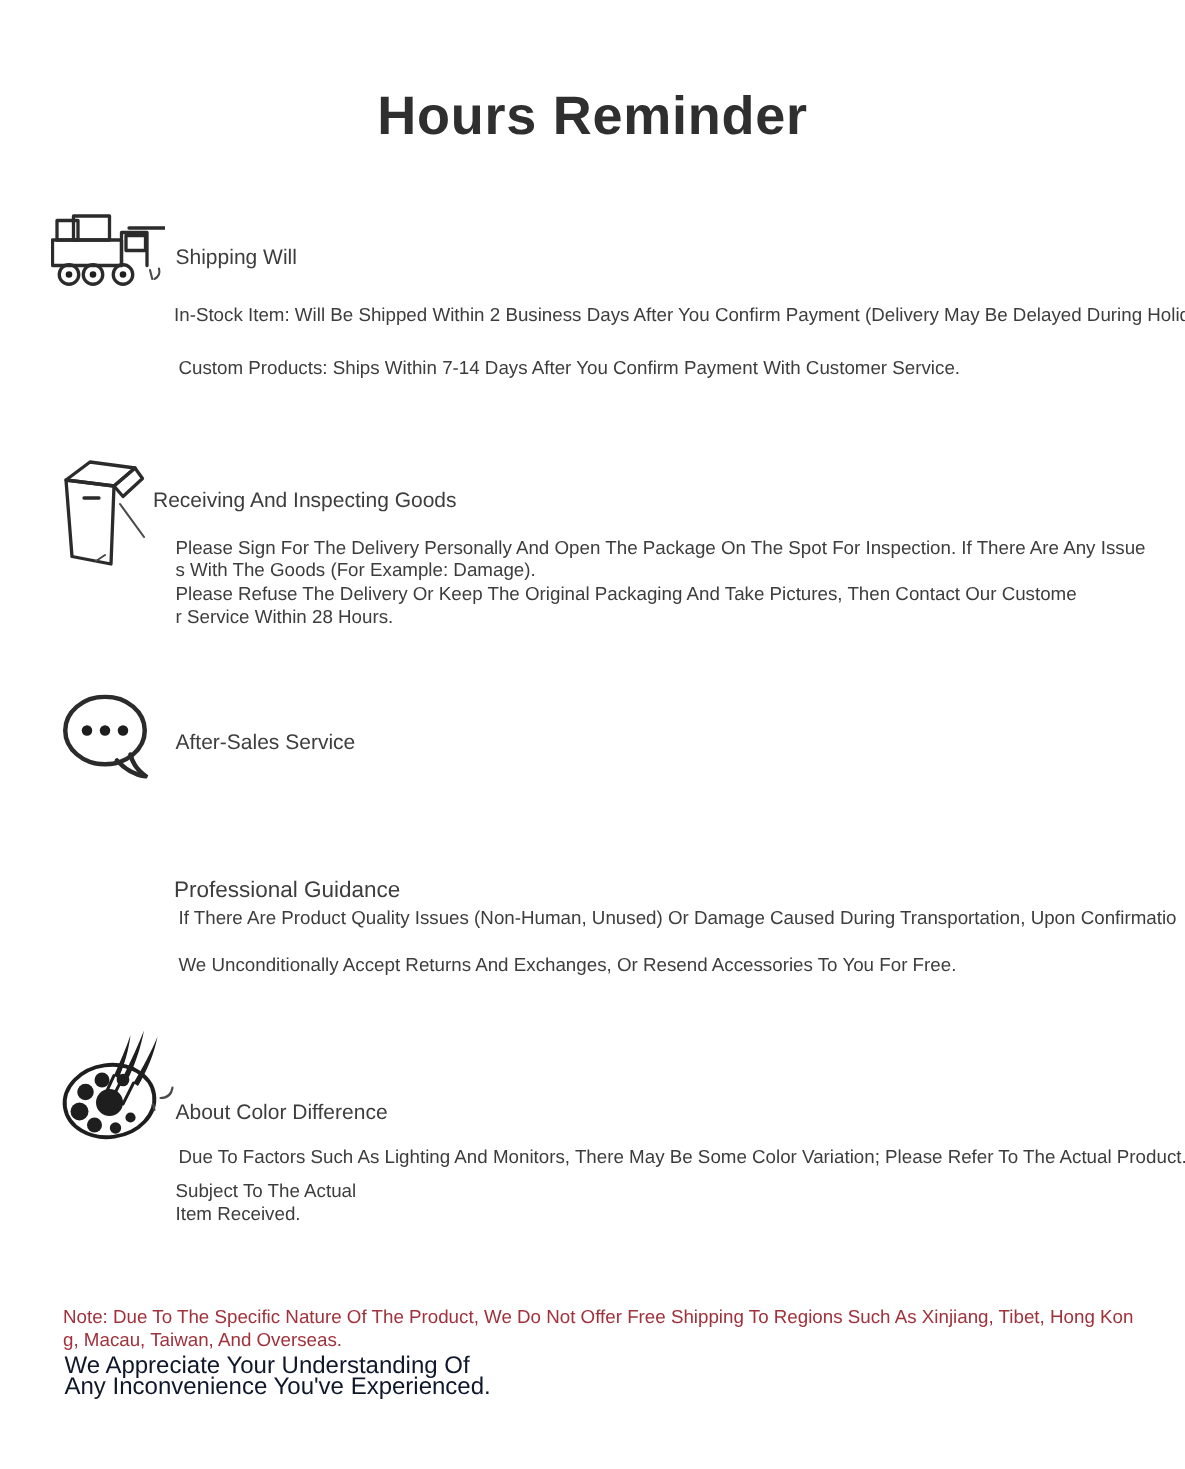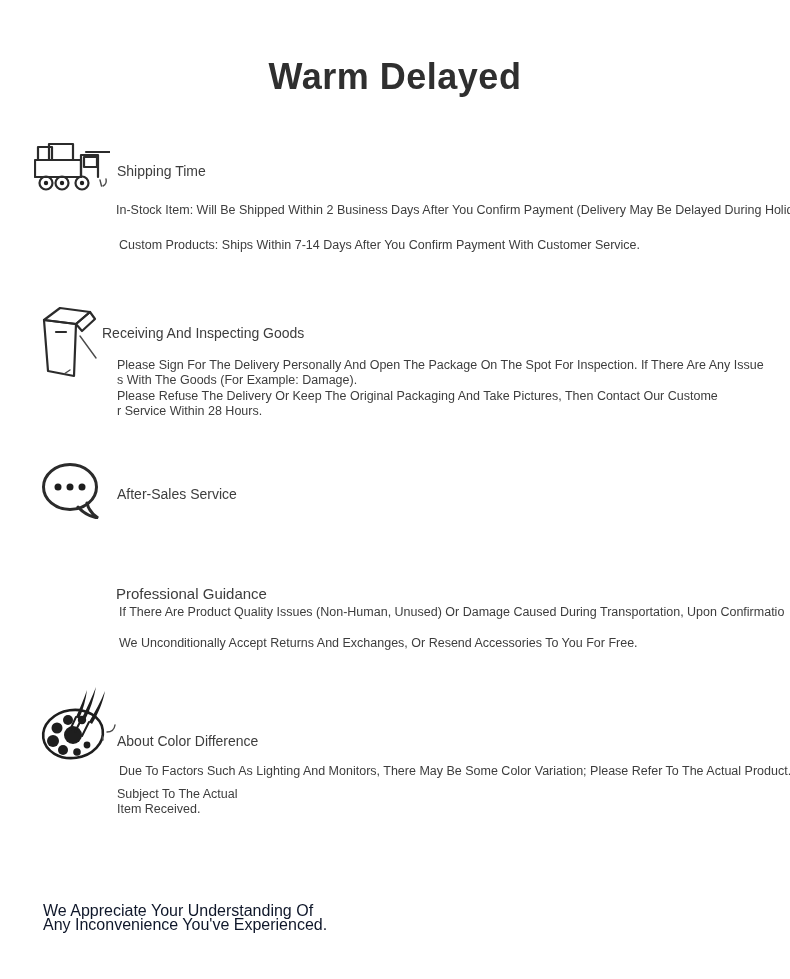--- a/index.html
+++ b/index.html
@@ -46,38 +46,38 @@
   .icon{position:absolute;}
   .icon .ln{fill:none;stroke:#2b2b2b;stroke-width:2.2;stroke-linecap:round;stroke-linejoin:round;}
   .icon .thin{fill:none;stroke:#4a4a4a;stroke-width:1.4;stroke-linecap:round;}
   .icon .fill{fill:#1e1e1e;stroke:none;}
 </style>
 </head>
 <body>
 
 <div id="screen">
 
-  <h1 id="page-title">Warm Delayed</h1>
+  <h1 id="page-title">Hours Reminder</h1>
 
   <svg class="icon" style="left:34px;top:142px;width:76px;height:50px" viewBox="0 0 76 50">
     <rect class="ln" x="4" y="5" width="14" height="13"></rect>
     <rect class="ln" x="15" y="2" width="24" height="16"></rect>
     <rect class="ln" x="1" y="18" width="46" height="17"></rect>
     <path class="ln" d="M47 35 V13 H64 V35"></path>
     <rect class="ln" x="50" y="15" width="13" height="10"></rect>
     <path class="ln" d="M52 10 H76"></path>
     <circle class="ln" cx="12" cy="41" r="6.5"></circle>
       <circle class="fill" cx="12" cy="41" r="2.2"></circle>
     <circle class="ln" cx="28" cy="41" r="6.5"></circle>
       <circle class="fill" cx="28" cy="41" r="2.2"></circle>
     <circle class="ln" cx="48" cy="41" r="6.5"></circle>
       <circle class="fill" cx="48" cy="41" r="2.2"></circle>
     <path class="thin" d="M66 38 l1.5 6 M72 37 c1 4 -1 6 -3 7"></path>
   </svg>
-  <div class="sec-title" style="left:117px;top:162px">Shipping Time</div>
+  <div class="sec-title" style="left:117px;top:162px">Shipping Will</div>
   <div class="body-text" style="left:116px;top:203px">In-Stock Item: Will Be Shipped Within 2 Business Days After You Confirm Payment (Delivery May Be Delayed During Holid</div>
   <div class="body-text" style="left:119px;top:238px">Custom Products: Ships Within 7-14 Days After You Confirm Payment With Customer Service.</div>
 
   <svg class="icon" style="left:40px;top:304px;width:58px;height:78px" viewBox="0 0 58 78">
     <path class="ln" d="M4 16 L20 4 L50 8 L36 20 Z"></path>
     <path class="ln" d="M4 16 L36 20 L34 72 L8 67 Z"></path>
     <path class="ln" d="M16 28 h10"></path>
     <path class="ln" d="M36 20 L50 8 L55 15 L42 27 Z"></path>
     <path class="thin" d="M40 32 L56 54 M30 66 l-6 4"></path>
   </svg>
@@ -115,16 +115,18 @@
     <path d="M50 36 L43 50" stroke="#1e1e1e" stroke-width="2" stroke-linecap="round"></path>
     <path class="fill" d="M48 4 C45 13 41 22 37 31 L40 33 C44 24 47 13 48 4 Z"></path>
     <path d="M37 31 L31 44" stroke="#1e1e1e" stroke-width="2" stroke-linecap="round"></path>
     <path class="thin" d="M68 46 q7 0 8 -7 M63 50 l1 4"></path>
   </svg>
   <div class="sec-title" style="left:117px;top:732px">About Color Difference</div>
   <div class="body-text" style="left:117px;top:787px">Subject To The Actual
 Item Received.</div>
   <div class="body-text" style="left:119px;top:764px">Due To Factors Such As Lighting And Monitors, There May Be Some Color Variation; Please Refer To The Actual Product.</div>
 
+  <div class="note-red" style="left:42px;top:871px">Note: Due To The Specific Nature Of The Product, We Do Not Offer Free Shipping To Regions Such As Xinjiang, Tibet, Hong Kon
+g, Macau, Taiwan, And Overseas.</div>
   <div class="note-gray" style="left:43px;top:904px">We Appreciate Your Understanding Of
 Any Inconvenience You've Experienced.</div>
 
 </div>
 
 </body></html>

